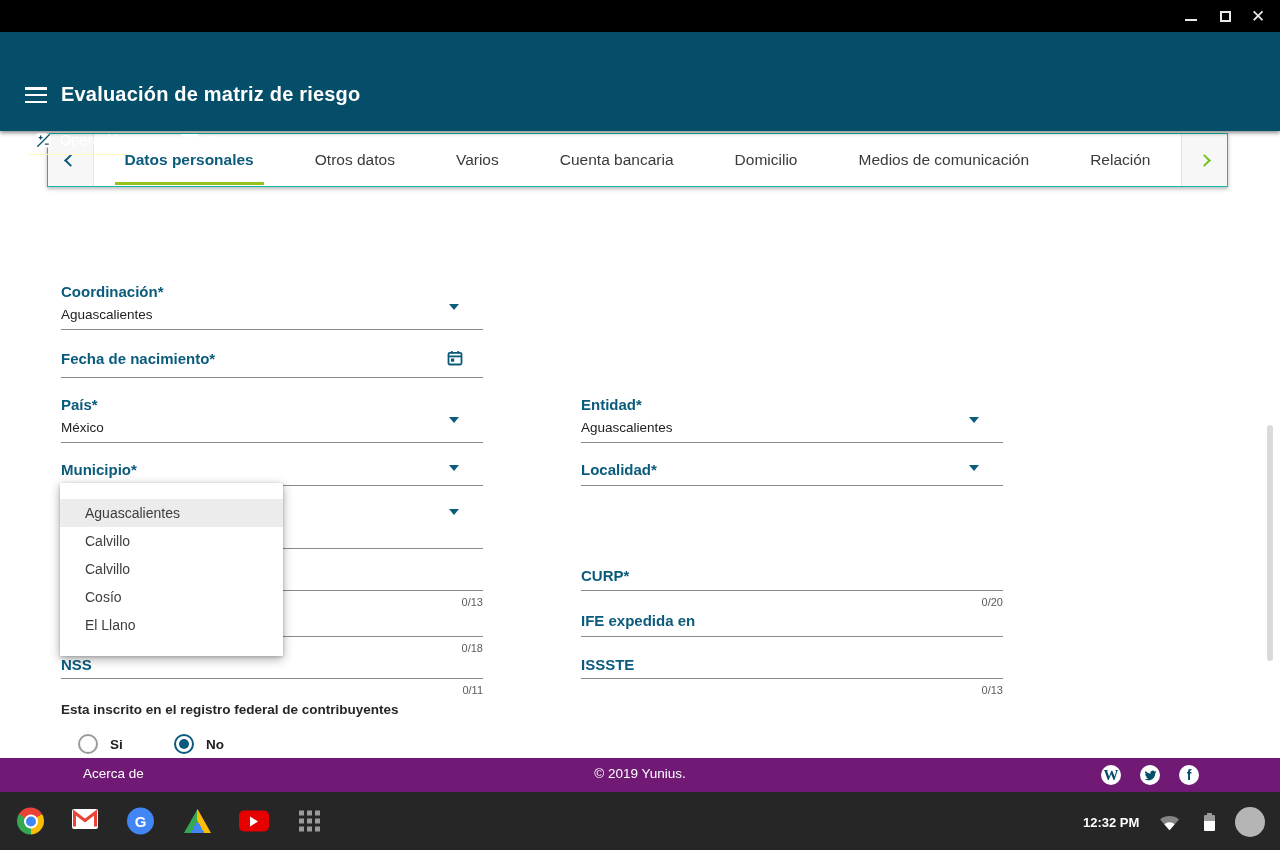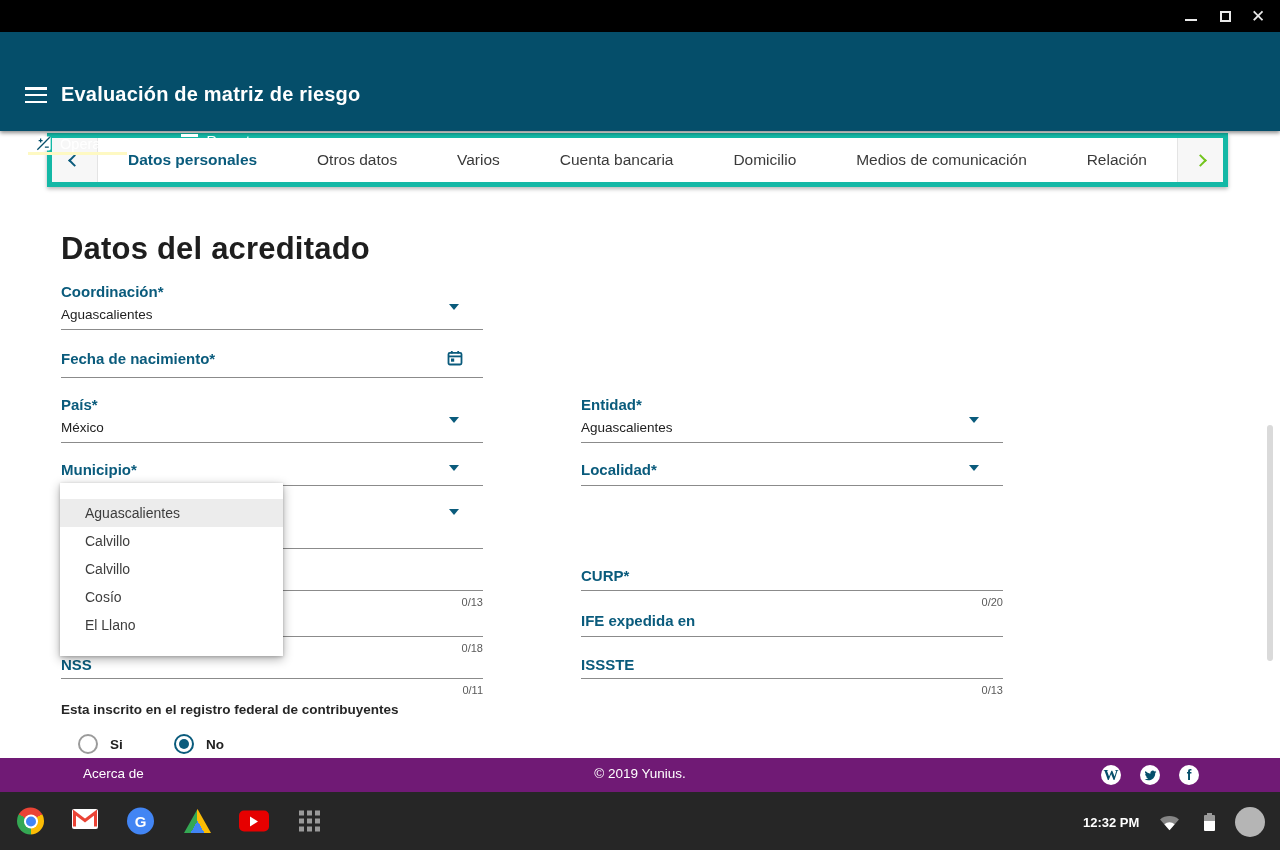--- a/index.html
+++ b/index.html
@@ -13,27 +13,27 @@
   .wc-min span { width:12px; height:2px; background:#e9e9e9; display:block; margin-top:8px; }
   .wc-max span { width:11px; height:11px; border:2px solid #e9e9e9; display:block; }
   .wc-close span { color:#e9e9e9; font-size:17px; line-height:1; }
 
   
   .appbar { position:absolute; left:0; top:32px; width:1280px; height:99px; background:#054e6a; box-shadow:0 2px 4px rgba(0,0,0,.45); z-index:5; }
   .hamburger { position:absolute; left:25px; top:55px; width:22px; height:17px; cursor:pointer; }
   .hamburger i { display:block; width:22px; height:2.6px; background:#fff; margin-bottom:4.2px; }
   .app-title { position:absolute; left:61px; top:51px; color:#fff; font-size:20px; font-weight:bold; letter-spacing:.2px; }
   .nav-item { position:absolute; top:94px; height:29px; display:flex; align-items:center; gap:9px; color:#fff; font-size:14.5px; cursor:pointer; }
-  .nav-operacion { left:28px; width:99px; padding-left:8px; border-bottom:3px solid #fef9c3;align-items:flex-end; }
+  .nav-operacion { left:28px; width:99px; padding-left:8px; border-bottom:1px solid #fef9c3; }
   .nav-reportes { left:178px; width:90px;justify-content:center; }
   .lines-icon i { display:block; width:17px; height:2.4px; background:#fff; margin-bottom:2.8px; }
   .lines-icon i:last-child { width:11px; margin-bottom:0; }
 
   
-  .tabstrip { position:absolute; left:47px; top:133px; width:1181px; height:54px; background:#fff; border:5px solid #14b8a6; box-shadow:0 2px 4px rgba(0,0,0,.28); display:flex; z-index:4; }
+  .tabstrip { position:absolute; left:47px; top:133px; width:1181px; height:54px; background:#fff; border:1px solid #14b8a6; box-shadow:0 2px 4px rgba(0,0,0,.28); display:flex; z-index:4; }
   .tab-arrow { width:46px; height:100%; background:#f7f7f7; display:flex; align-items:center; justify-content:center; cursor:pointer; flex:none; }
   .tab-arrow-left { border-right:1px solid #e4e4e4; }
   .tab-arrow-right { border-left:1px solid #e4e4e4; }
   .chev { display:inline-block; width:9px; height:9px; border-left:2.6px solid #0a5b7c; border-bottom:2.6px solid #0a5b7c; }
   .chev-l { transform:rotate(45deg); }
   .chev-r { transform:rotate(225deg); border-color:#72c41c; }
   .tabs-scroller { flex:1; display:flex; align-items:stretch; justify-content:space-around; overflow:hidden; }
   .tab { flex:0 0 auto; display:flex; align-items:center; color:#3a3a3a; font-size:15.5px; cursor:pointer; }
   .tab span { padding:16px 10px 13px 10px; border-bottom:3px solid transparent; }
   .tab.active { color:#0a5b7c; font-weight:bold; }
@@ -158,21 +158,20 @@
         </div>
       <div class="tab">
           <span>Relación</span>
         </div>
     </div>
     <div class="tab-arrow tab-arrow-right">
         <span class="chev chev-r"></span>
       </div>
   </div>
 
-  <div class="page-title">Datos del acreditado</div>
 
   <div class="field" style="left:61px;top:283px;height:47px">
     <div class="flabel">Coordinación*</div>
     <div class="fvalue" style="top:24px">Aguascalientes</div>
     <span class="caret" style="top:21px"></span>
     <div class="funderline"></div>
   </div>
 
   <div class="field" style="left:61px;top:396px;height:47px">
     <div class="flabel">País*</div>

